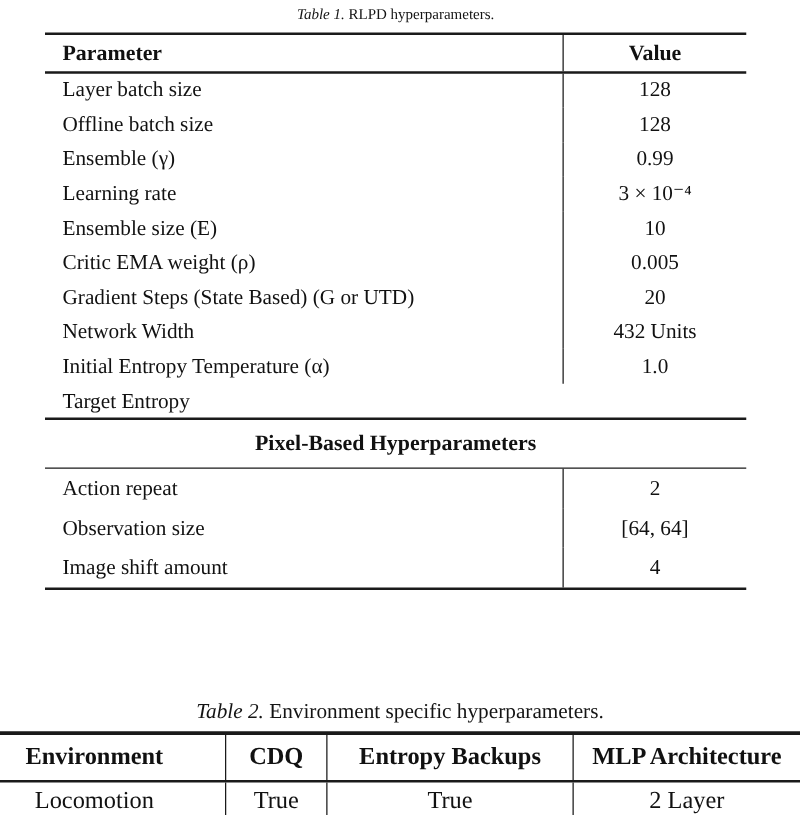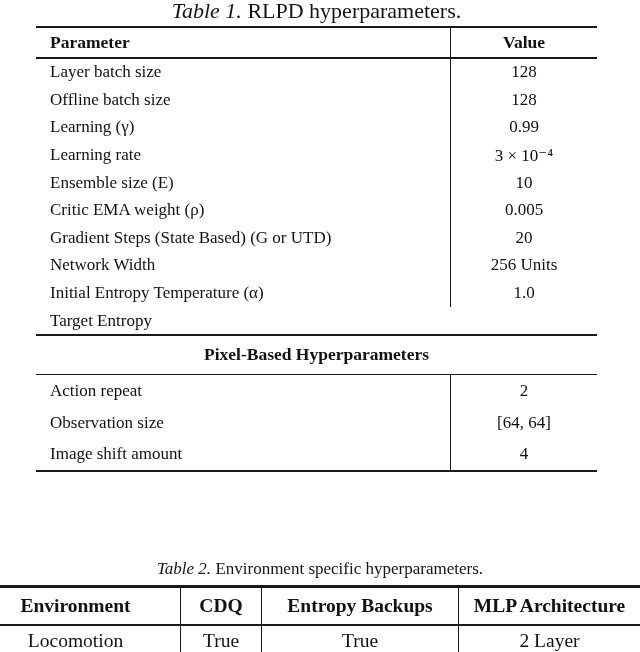--- a/index.html
+++ b/index.html
@@ -9,21 +9,21 @@
     background: #ffffff;
     font-family: "Liberation Serif", "DejaVu Serif", serif;
     color: #111111;
   }
   .page { position: relative; width: 640px; height: 652px; }
 
   
   .t1 { position: absolute; top: 0; left: 36px; width: 561px; }
   .caption {
     text-align: center;
-    font-size: 22px;
+    font-size: 12px;
     line-height: 22px;
     color: #141414;
     white-space: nowrap;
   }
   .caption .cap-label { font-style: italic; }
   .t1 .caption { margin-bottom: 4px; }
 
   .rule { background: #1a1a1a; width: 100%; }
   .rule.thick { height: 2px; }
   .rule.mid   { height: 1.5px; }
@@ -109,42 +109,42 @@
 
     <div class="t1row">
       <div class="pcell">Layer batch size</div>
       <div class="vcell">128</div>
     </div>
     <div class="t1row">
       <div class="pcell">Offline batch size</div>
       <div class="vcell">128</div>
     </div>
     <div class="t1row">
-      <div class="pcell">Learning (γ)</div>
+      <div class="pcell">Ensemble (γ)</div>
       <div class="vcell">0.99</div>
     </div>
     <div class="t1row">
       <div class="pcell">Learning rate</div>
       <div class="vcell">3 × 10⁻⁴</div>
     </div>
     <div class="t1row">
       <div class="pcell">Ensemble size (E)</div>
       <div class="vcell">10</div>
     </div>
     <div class="t1row">
       <div class="pcell">Critic EMA weight (ρ)</div>
       <div class="vcell">0.005</div>
     </div>
     <div class="t1row">
       <div class="pcell">Gradient Steps (State Based) (G or UTD)</div>
       <div class="vcell">20</div>
     </div>
     <div class="t1row">
       <div class="pcell">Network Width</div>
-      <div class="vcell">256 Units</div>
+      <div class="vcell">432 Units</div>
     </div>
     <div class="t1row">
       <div class="pcell">Initial Entropy Temperature (α)</div>
       <div class="vcell">1.0</div>
     </div>
     <div class="t1row">
       <div class="pcell">Target Entropy</div>
     </div>
 
     <div class="rule mid"></div>

